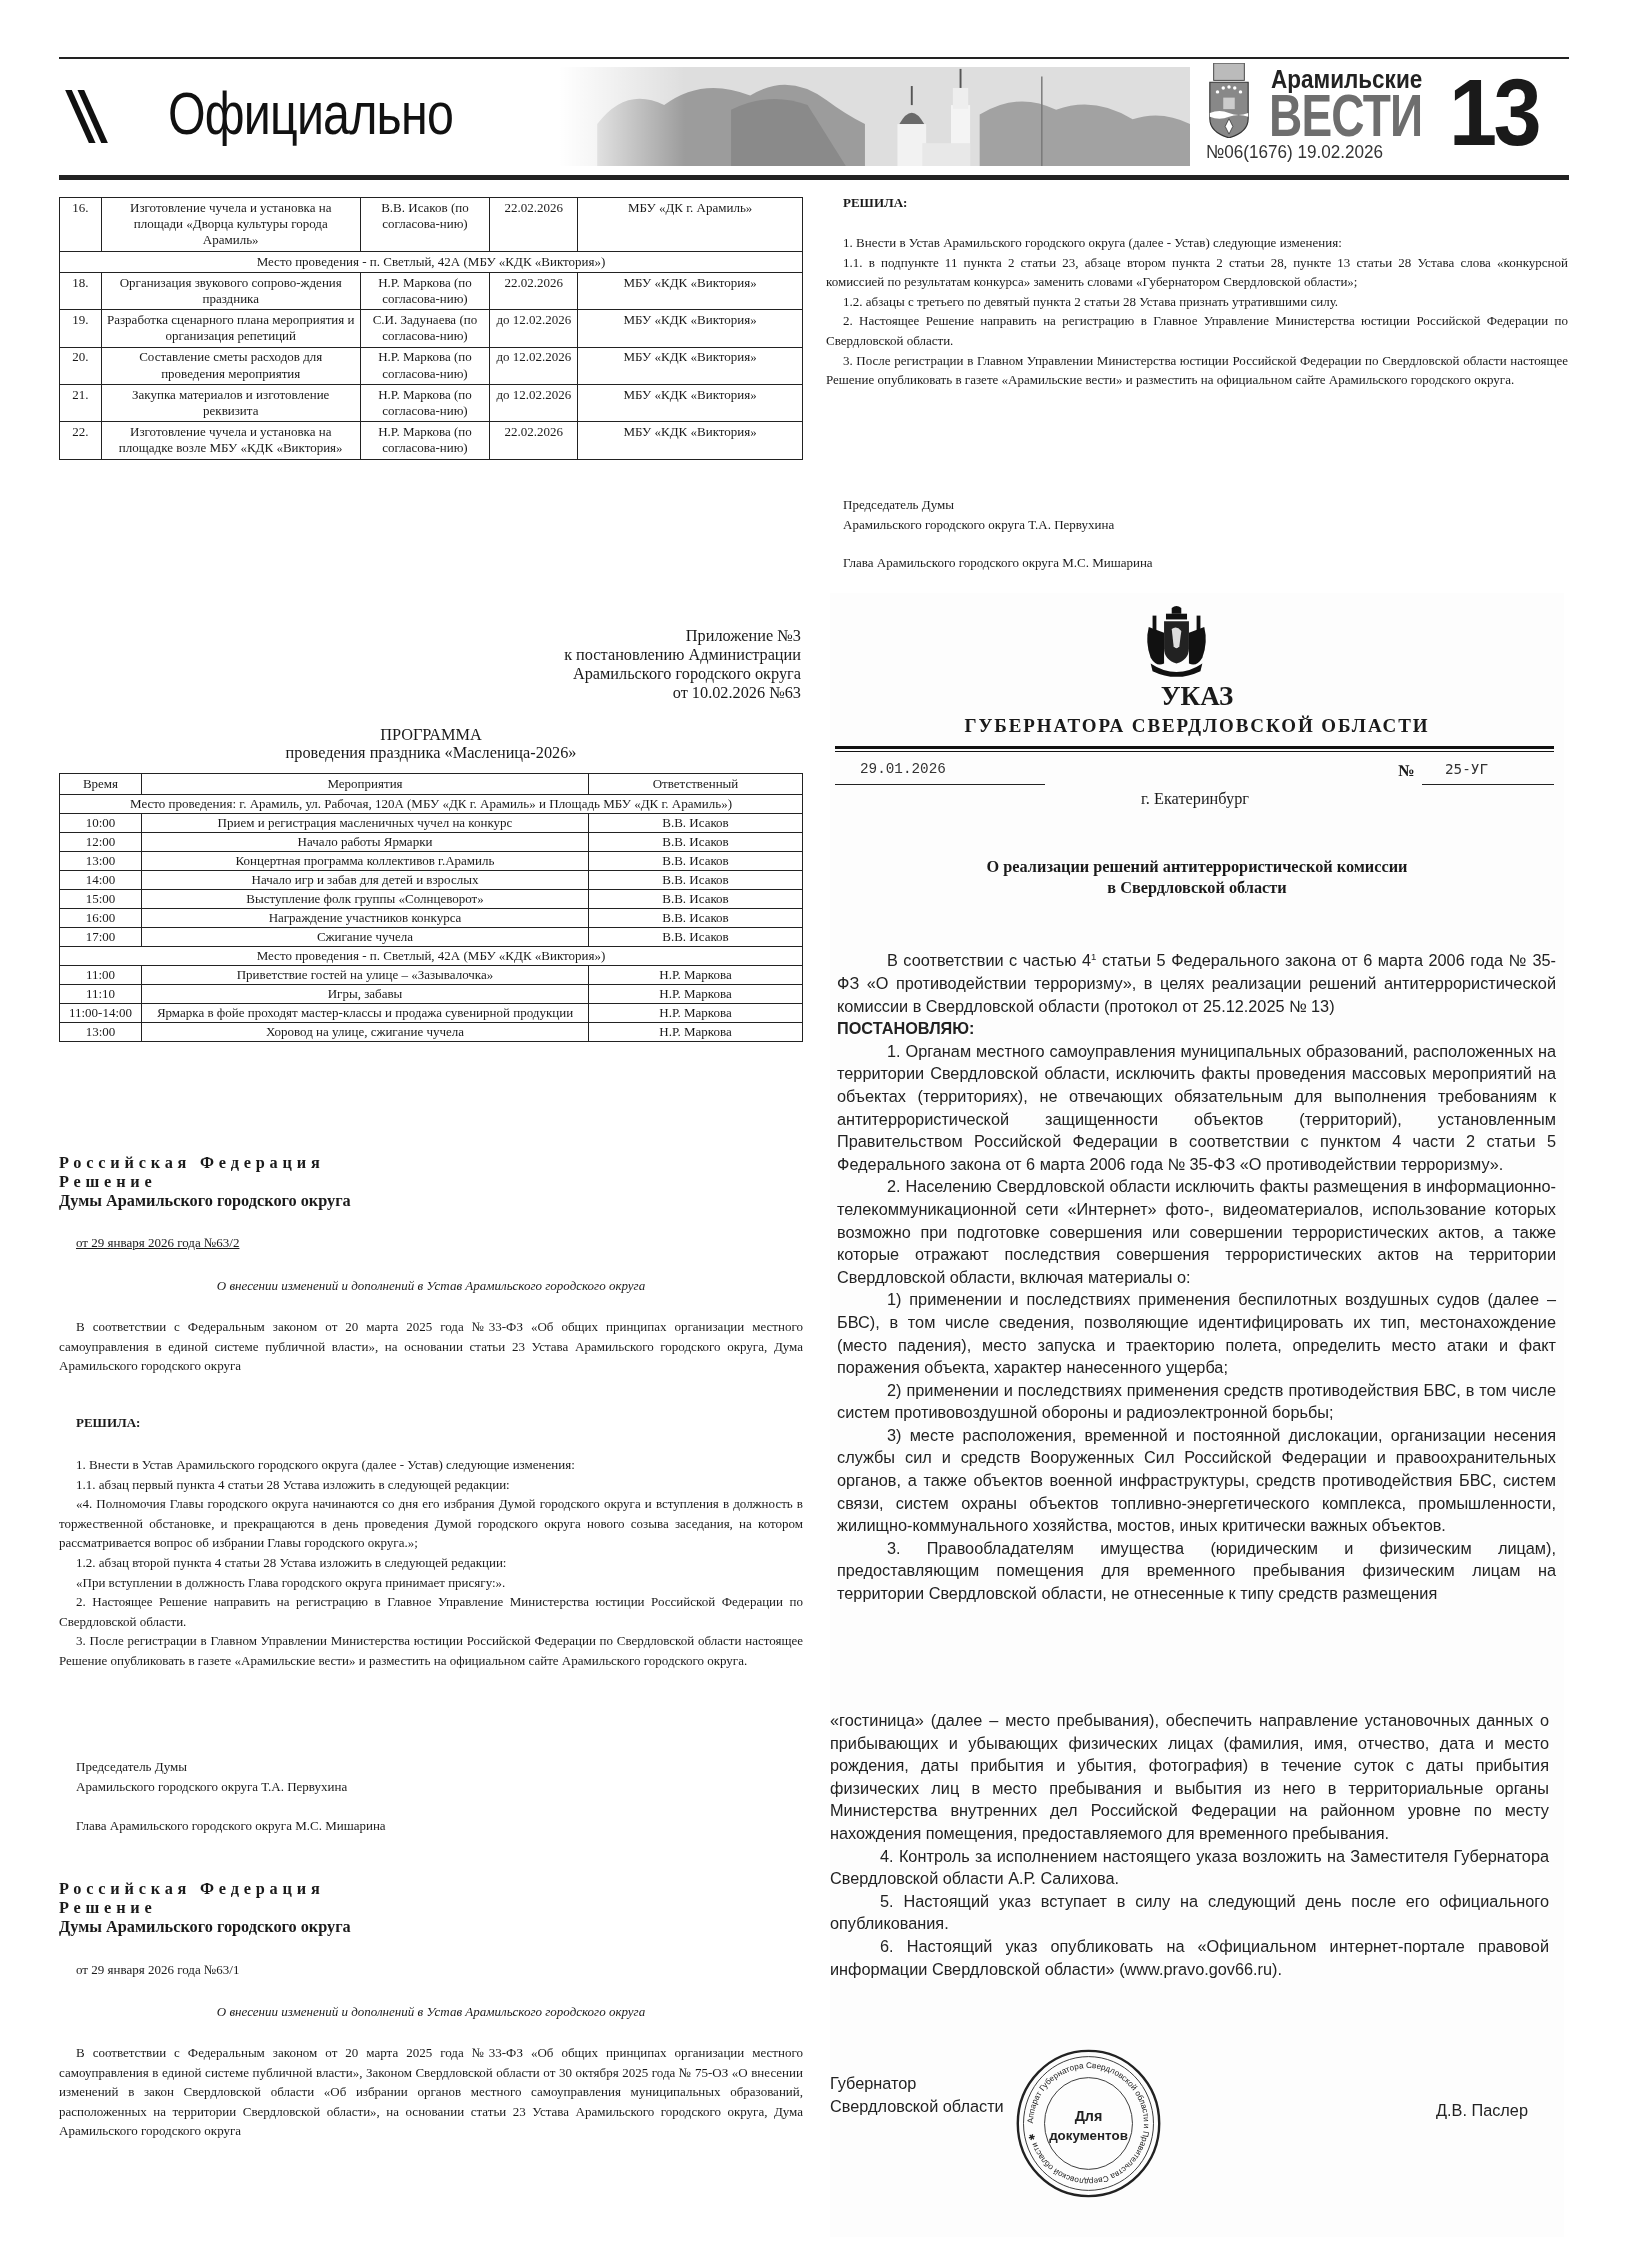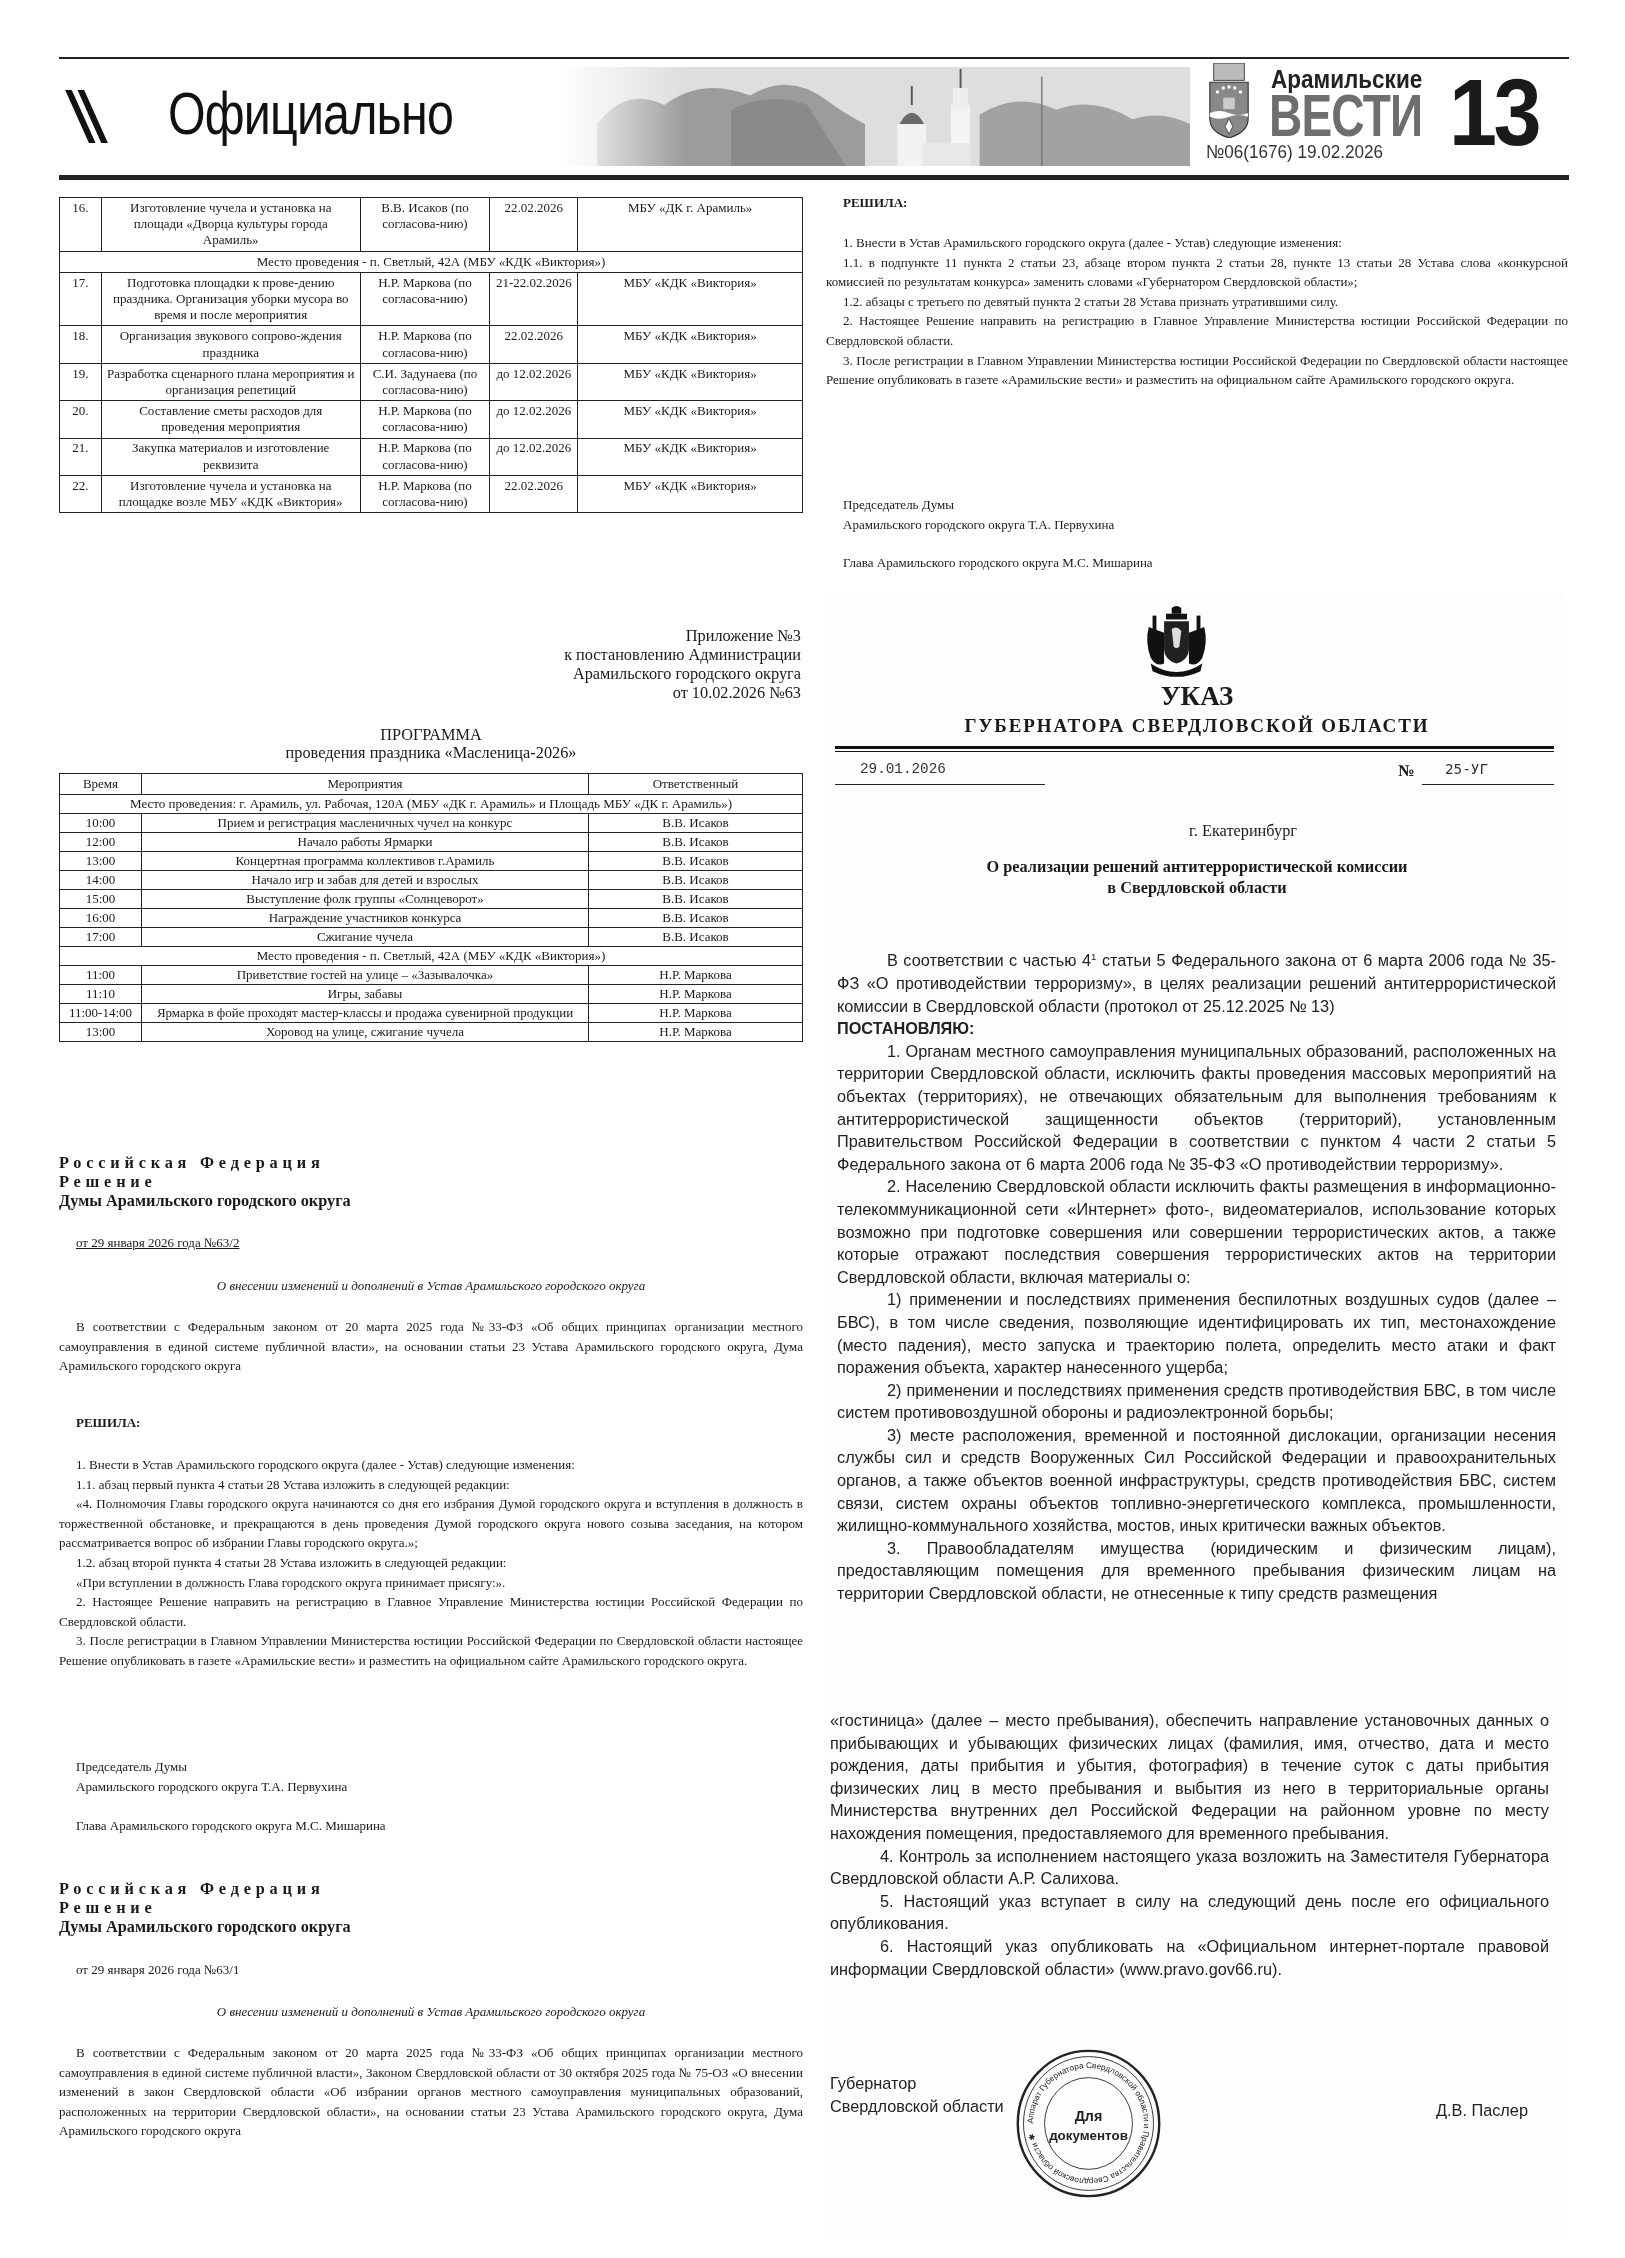--- a/index.html
+++ b/index.html
@@ -41,21 +41,21 @@
   .ukaz-emblem { position: absolute; left: 1143px; top: 604px; width: 67px; height: 73px; }
   .ukaz-title { position: absolute; left: 830px; top: 681px; width: 734px; text-align: center; font-weight: bold; font-size: 27px; }
   .ukaz-sub { position: absolute; left: 830px; top: 715px; width: 734px; text-align: center; font-weight: bold; font-size: 19px; letter-spacing: 1.9px; }
   .ukaz-rule1 { position: absolute; left: 835px; top: 746px; width: 719px; height: 2.9px; background: #111; }
   .ukaz-rule2 { position: absolute; left: 835px; top: 751px; width: 719px; height: 1px; background: #111; }
   .ukaz-date { position: absolute; left: 860px; top: 761px; font-family: Liberation Mono, monospace; font-size: 14.3px; color: #333; }
   .ukaz-date-line { position: absolute; left: 835px; top: 784px; width: 210px; height: 1px; background: #222; }
   .ukaz-no-lbl { position: absolute; left: 1398px; top: 761px; font-size: 16.3px; font-weight: bold; }
   .ukaz-no { position: absolute; left: 1445px; top: 761px; font-family: "DejaVu Sans Mono", monospace; font-size: 14.3px; color: #333; }
   .ukaz-no-line { position: absolute; left: 1422px; top: 784px; width: 132px; height: 1px; background: #222; }
-  .ukaz-city { position: absolute; left: 876px; top: 789px; width: 734px; text-align: center; font-size: 16.3px; margin-top: 32px; }
+  .ukaz-city { position: absolute; left: 828px; top: 789px; width: 734px; text-align: center; font-size: 16.3px; }
   .ukaz-topic { position: absolute; left: 830px; top: 856px; width: 734px; text-align: center; font-weight: bold; font-size: 16.3px; line-height: 21px; }
   .ukaz-body { position: absolute; left: 837px; width: 719px; font-family: "Liberation Sans Narrow", "Liberation Sans", sans-serif; font-size: 16.3px; line-height: 22.6px; text-align: justify; color: #222; }
   .ukaz-body p { text-indent: 50px; }
   .ukaz-body .noind { text-indent: 0; }
   .stamp { position: absolute; left: 1013px; top: 2048px; width: 151px; height: 151px; }
   .sign-lbl { position: absolute; left: 830px; top: 2072px; font-family: "Liberation Sans Narrow", "Liberation Sans", sans-serif; font-size: 16.3px; line-height: 23px; color: #222; }
   .sign-name { position: absolute; left: 1436px; top: 2101px; font-family: "Liberation Sans Narrow", "Liberation Sans", sans-serif; font-size: 16.3px; color: #222; }
 </style>
 </head>
 <body>
@@ -121,27 +121,20 @@
           <td>16.</td>
           <td>Изготовление чучела и установка на площади «Дворца культуры города Арамиль»</td>
           <td>В.В. Исаков (по согласова-нию)</td>
           <td>22.02.2026</td>
           <td>МБУ «ДК г. Арамиль»</td>
         </tr>
         <tr>
           <td colspan="5" class="span">Место проведения - п. Светлый, 42А (МБУ «КДК «Виктория»)</td>
         </tr>
         <tr>
-          <td>17.</td>
-          <td>Подготовка площадки к прове-дению праздника. Организация уборки мусора во время и после мероприятия</td>
-          <td>Н.Р. Маркова (по согласова-нию)</td>
-          <td>21-22.02.2026</td>
-          <td>МБУ «КДК «Виктория»</td>
-        </tr>
-        <tr>
           <td>18.</td>
           <td>Организация звукового сопрово-ждения праздника</td>
           <td>Н.Р. Маркова (по согласова-нию)</td>
           <td>22.02.2026</td>
           <td>МБУ «КДК «Виктория»</td>
         </tr>
         <tr>
           <td>19.</td>
           <td>Разработка сценарного плана мероприятия и организация репетиций</td>
           <td>С.И. Задунаева (по согласова-нию)</td>

